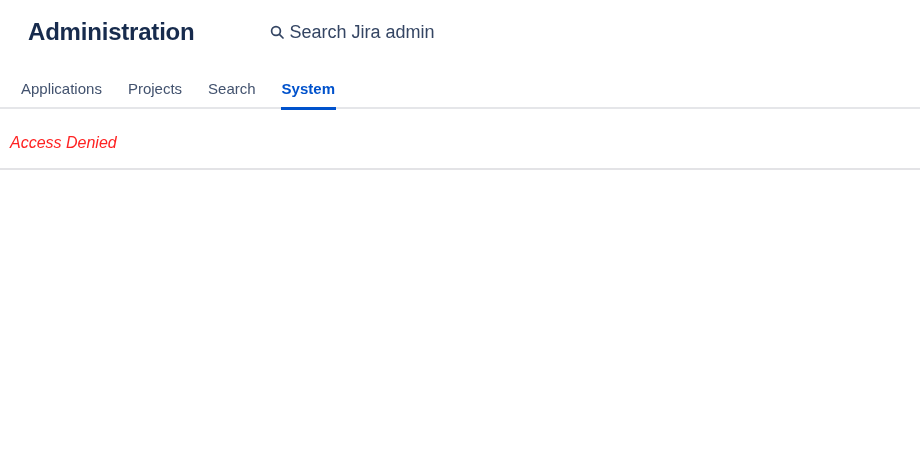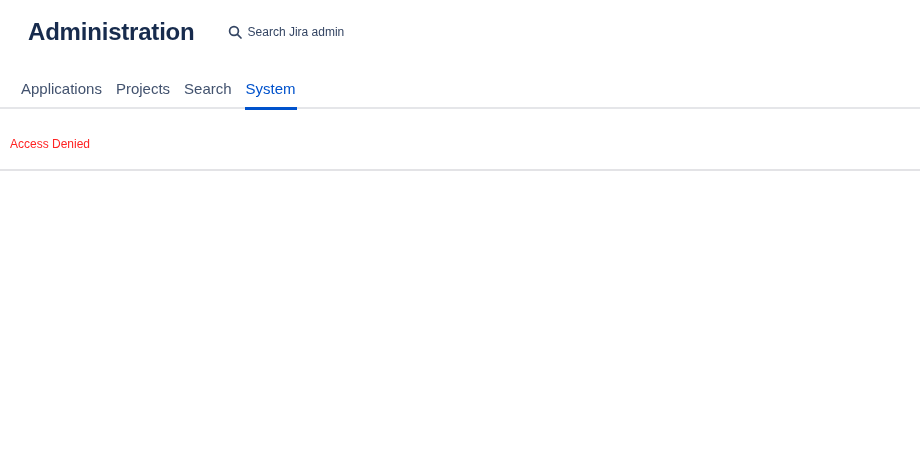--- a/index.html
+++ b/index.html
@@ -13,20 +13,21 @@
     font-family: "Liberation Sans", sans-serif;
   }
   .page { width: 920px; height: 450px; background: #fff; }
 
   
   .header {
     display: flex;
     align-items: center;
     padding: 16px 0 0 28px;
     height: 48px;
+    gap: 42px;
   }
   .page-title {
     font-size: 24px;
     font-weight: 700;
     color: #172b4d;
     letter-spacing: -0.2px;
     line-height: 30px;
     margin: 0;
   }
   .search-wrap {
@@ -39,62 +40,63 @@
     display: inline-flex;
     width: 14px;
     height: 14px;
     flex: none;
   }
   .search-input {
     border: none;
     outline: none;
     background: transparent;
     font-family: "Liberation Sans", sans-serif;
-    font-size: 12px;
+    font-size: 18px;
     color: #344563;
     width: 180px;
     padding: 0;
   }
   .search-input::placeholder {
     color: #344563;
     opacity: 1;
   }
 
   
   .tabs {
     display: flex;
     align-items: flex-end;
-    gap: 12px;
+    gap: 24px;
     margin-top: 30px;
     padding-left: 20px;
     border-bottom: 2px solid #e5e6e9;
   }
   .tab {
     font-size: 15px;
     color: #42526e;
     line-height: 18px;
     padding: 2px 1px 9px 1px;
     cursor: pointer;
     white-space: nowrap;
   }
   .tab.active {
     color: #0052cc;
-    font-weight: 400;
+    font-weight: 700;
     box-shadow: 0 3px 0 0 #0052cc;
   }
 
   
   .message-section {
     padding: 25px 0 16px 10px;
     border-bottom: 2px solid #e3e3e6;
   }
   .error-message {
     color: #ff2222;
-    font-size: 12px;
+    font-size: 16px;
     line-height: 18px;
+    font-style: italic;
   }
 
   .content-empty {
     height: 288px;
     background: #fff;
   }
 </style>
 </head>
 <body>
 

